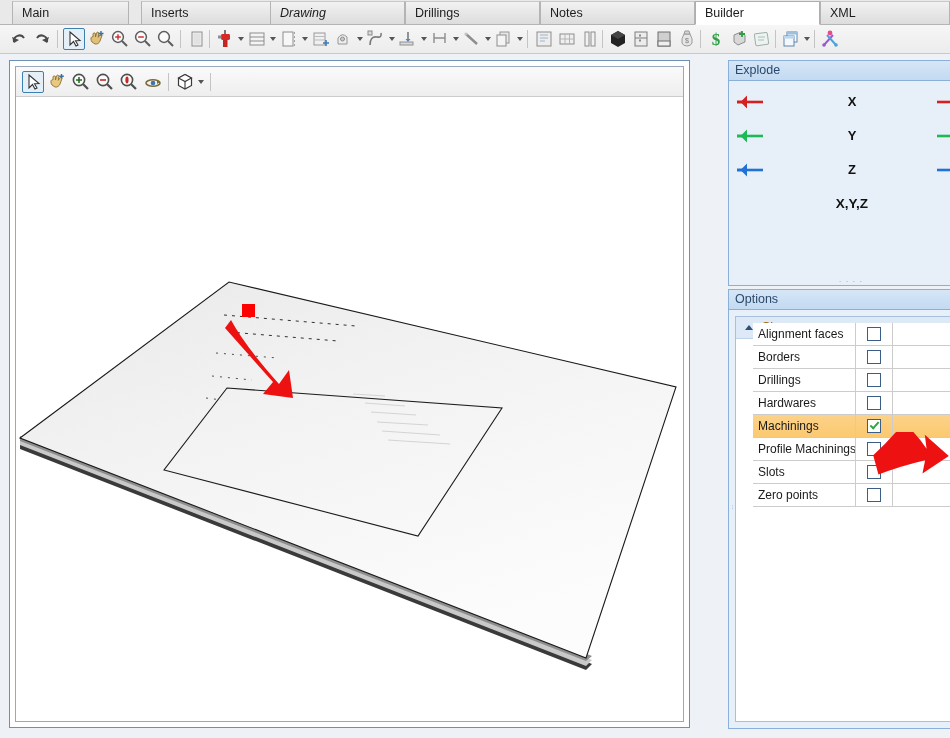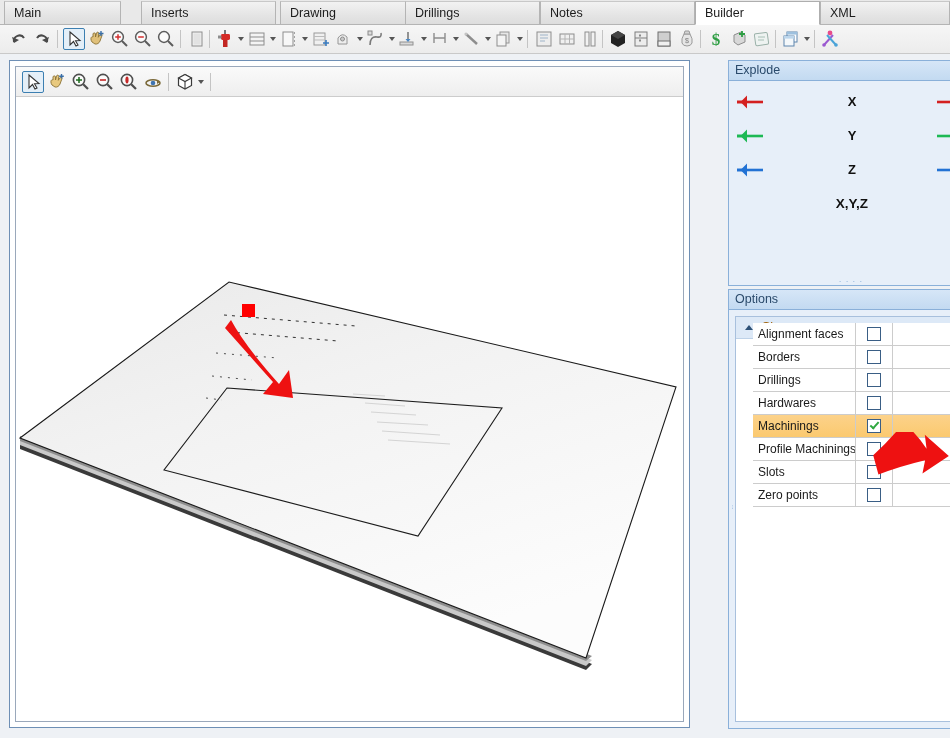--- a/index.html
+++ b/index.html
@@ -359,23 +359,23 @@
 
   
   .red-arrow { position: absolute; pointer-events: none; }
 </style>
 </head>
 <body>
 
 <div id="app">
 
   <div class="tabstrip">
-    <div class="tab" id="tab0" style="left: 4px; width: 117px;"><span>Main</span></div>
+    <div class="tab" id="tab0" style="left: 12px; width: 117px;"><span>Main</span></div>
     <div class="tab" id="tab1" style="left: 141px; width: 135px;"><span>Inserts</span></div>
-    <div class="tab" id="tab2" style="left: 280px; width: 135px;"><span>Drawing</span></div>
+    <div class="tab" id="tab2" style="left: 270px; width: 135px; font-style: italic;"><span>Drawing</span></div>
     <div class="tab" id="tab3" style="left: 405px; width: 135px;"><span>Drillings</span></div>
     <div class="tab" id="tab4" style="left: 540px; width: 155px;"><span>Notes</span></div>
     <div class="tab" id="tab6" style="left: 820px; width: 130px;"><span>XML</span></div>
     <div class="tab active" id="tab5" style="left: 695px; width: 125px;"><span>Builder</span></div>
     <div class="tabstrip-underline"></div>
   </div>
 
   <div class="toolbar">
 
     <div class="tbtn" style="left:8px">

